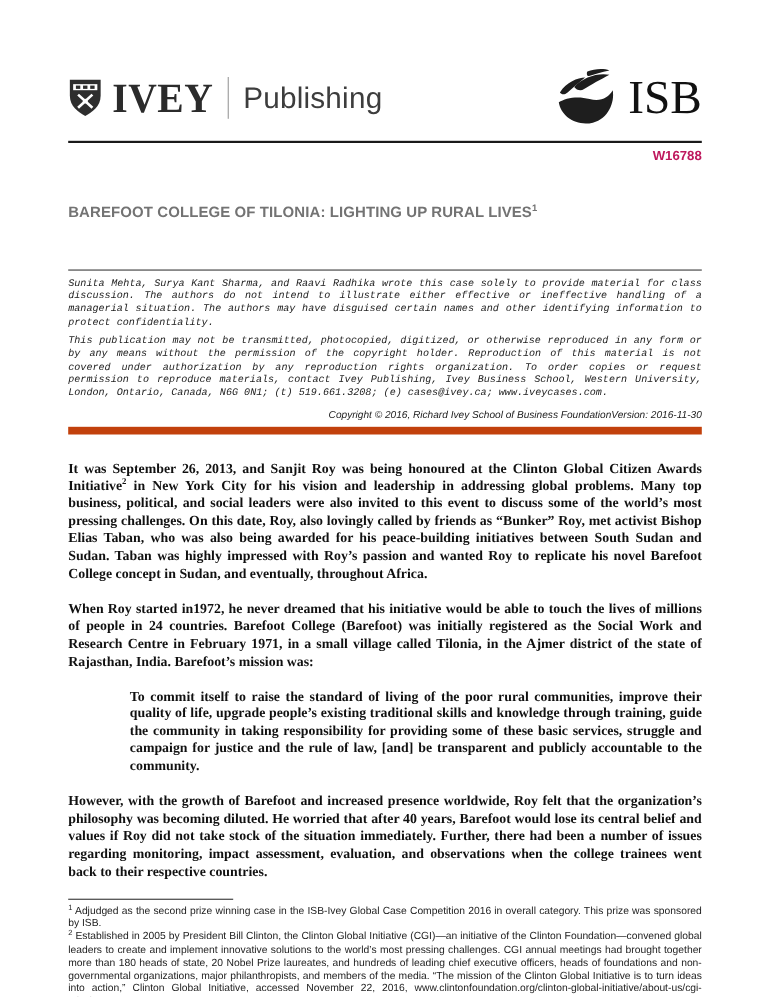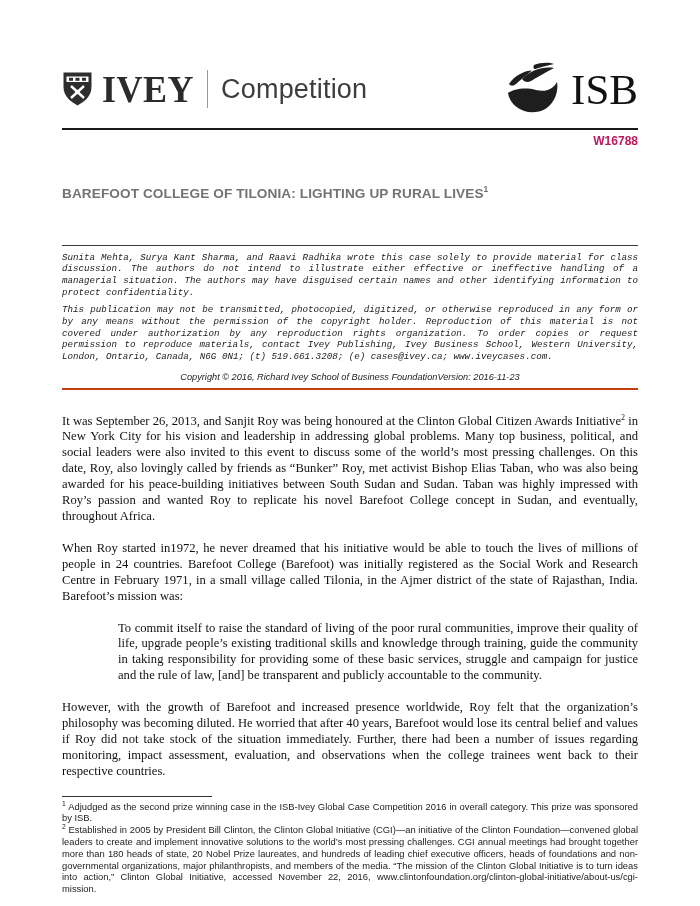--- a/index.html
+++ b/index.html
@@ -74,36 +74,36 @@
     margin-top: 44px;
     border-top: 1px solid #3a3a3a;
     font-style: italic;
     font-size: 9.2px;
     line-height: 11.7px;
     color: #222222;
   }
   .disclaimer p { text-align: justify; margin-top: 6px; font-family: Liberation Mono, monospace; }
   .copyright-row {
     display: flex;
-    justify-content: center;
+    justify-content: flex-end;
     margin-top: 9px;
     padding-bottom: 4px;
-    border-bottom: 2px solid #c2410c;
+    border-bottom: 7px solid #c2410c;
   }
 
   
   .body-text {
     margin-top: 24px;
     font-family: "Liberation Serif", serif;
     font-size: 12.6px;
     line-height: 15.9px;
     color: #111111;
     text-align: justify;
   }
-  .body-text p { margin-bottom: 16px; }
+  .body-text p { margin-bottom: 16px; font-weight: bold; }
   .body-text sup { font-size: 8px; vertical-align: super; line-height: 0; }
   .quote {
     margin: 16px 0 16px 56px;
     text-align: justify;
   }
 
   
   .footnote-sep {
     border: 0;
     border-top: 1px solid #333333;
@@ -133,21 +133,21 @@
             <rect x="4.5" y="5.5" width="22" height="5.5" fill="#ffffff"></rect>
             <rect x="7" y="6.8" width="4" height="3" fill="#2e2e2e"></rect>
             <rect x="13.5" y="6.8" width="4" height="3" fill="#2e2e2e"></rect>
             <rect x="20" y="6.8" width="4" height="3" fill="#2e2e2e"></rect>
             <path d="M9,15 L22,27 M22,15 L9,27" stroke="#ffffff" stroke-width="2.4"></path>
             <circle cx="15.5" cy="21" r="2.2" fill="#ffffff"></circle>
           </svg>
         </span>
         <span class="ivey-wordmark">IVEY</span>
         <span class="ivey-divider"></span>
-        <span class="ivey-suffix">Competition</span>
+        <span class="ivey-suffix">Publishing</span>
       </div>
       <div class="isb-logo">
         <span style="display:inline-flex;">
           <svg width="58" height="54" viewBox="0 0 58 54" aria-hidden="true">
             <path d="M5,31 C11,27 22,25 33,28 C43,30.5 50,27 54,20 C56,31 50,46 36,49.5 C21,53 7,44 5,31 Z" fill="#1e1e1e"></path>
             <path d="M19,17 C27,8.5 40,4 51,6 C43,10.5 34,15 28,19 C24.5,21.3 21,19.5 19,17 Z" fill="#1e1e1e"></path>
             <path d="M6,22 C12,13 22,8.5 29,8.5 C23,13.5 17,18.5 13,22 C10,24.5 7.5,24 6,22 Z" fill="#1e1e1e"></path>
             <path d="M31,3 C37,0.5 46,0 51,2 C44,3.5 37,5.5 32.5,7 C30.5,7.7 30,4.5 31,3 Z" fill="#1e1e1e"></path>
           </svg>
         </span>
@@ -158,21 +158,21 @@
     <hr class="top-rule">
     <div class="doc-number">W16788</div>
 
     <h1 class="case-title"><span>BAREFOOT COLLEGE OF TILONIA: LIGHTING UP RURAL LIVES</span><sup>1</sup></h1>
 
     <div class="disclaimer">
       <p>Sunita Mehta, Surya Kant Sharma, and Raavi Radhika wrote this case solely to provide material for class discussion. The authors do not intend to illustrate either effective or ineffective handling of a managerial situation. The authors may have disguised certain names and other identifying information to protect confidentiality.</p>
       <p>This publication may not be transmitted, photocopied, digitized, or otherwise reproduced in any form or by any means without the permission of the copyright holder. Reproduction of this material is not covered under authorization by any reproduction rights organization. To order copies or request permission to reproduce materials, contact Ivey Publishing, Ivey Business School, Western University, London, Ontario, Canada, N6G 0N1; (t) 519.661.3208; (e) cases@ivey.ca; www.iveycases.com.</p>
       <div class="copyright-row">
         <span>Copyright © 2016, Richard Ivey School of Business Foundation</span>
-        <span>Version: 2016-11-23</span>
+        <span>Version: 2016-11-30</span>
       </div>
     </div>
 
     <div class="body-text">
       <p><span>It was September 26, 2013, and Sanjit Roy was being honoured at the Clinton Global Citizen Awards Initiative</span><sup>2</sup><span> in New York City for his vision and leadership in addressing global problems. Many top business, political, and social leaders were also invited to this event to discuss some of the world’s most pressing challenges. On this date, Roy, also lovingly called by friends as “Bunker” Roy, met activist Bishop Elias Taban, who was also being awarded for his peace-building initiatives between South Sudan and Sudan. Taban was highly impressed with Roy’s passion and wanted Roy to replicate his novel Barefoot College concept in Sudan, and eventually, throughout Africa.</span></p>
       <p>When Roy started in1972, he never dreamed that his initiative would be able to touch the lives of millions of people in 24 countries. Barefoot College (Barefoot) was initially registered as the Social Work and Research Centre in February 1971, in a small village called Tilonia, in the Ajmer district of the state of Rajasthan, India. Barefoot’s mission was:</p>
       <p class="quote">To commit itself to raise the standard of living of the poor rural communities, improve their quality of life, upgrade people’s existing traditional skills and knowledge through training, guide the community in taking responsibility for providing some of these basic services, struggle and campaign for justice and the rule of law, [and] be transparent and publicly accountable to the community.</p>
       <p>However, with the growth of Barefoot and increased presence worldwide, Roy felt that the organization’s philosophy was becoming diluted. He worried that after 40 years, Barefoot would lose its central belief and values if Roy did not take stock of the situation immediately. Further, there had been a number of issues regarding monitoring, impact assessment, evaluation, and observations when the college trainees went back to their respective countries.</p>
     </div>
 

